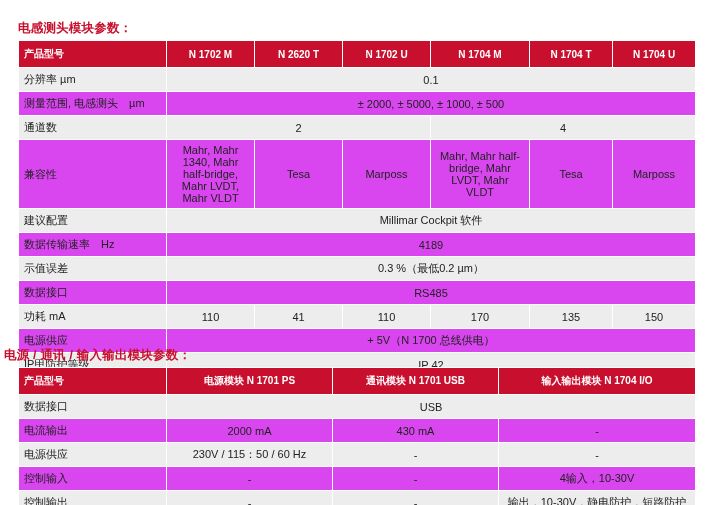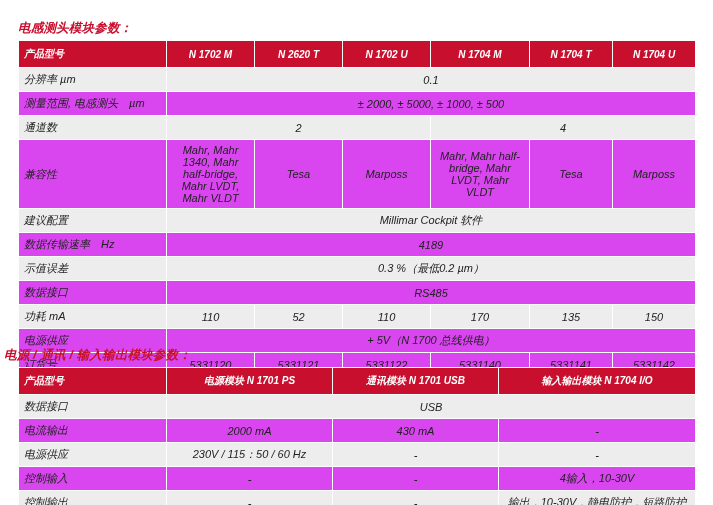--- a/index.html
+++ b/index.html
@@ -12,21 +12,20 @@
     background: #ffffff;
     font-family: "Liberation Sans", sans-serif;
     color: #1a1a1a;
     -webkit-font-smoothing: antialiased;
   }
   .page {
     position: relative;
     width: 713px;
     height: 505px;
     overflow: hidden;
-    font-style: italic;
   }
   .section-title {
     color: #c8102e;
     font-weight: bold;
     font-size: 12.5px;
     letter-spacing: 0.2px;
   }
   #title1 {
     position: absolute;
     left: 18px;
@@ -152,29 +151,33 @@
           <td class="label">示值误差</td>
           <td colspan="6">0.3 %（最低0.2 µm）</td>
         </tr>
         <tr class="alt">
           <td class="label">数据接口</td>
           <td colspan="6">RS485</td>
         </tr>
         <tr>
           <td class="label">功耗 mA</td>
           <td>110</td>
-          <td>52</td>
+          <td>41</td>
           <td>110</td>
           <td>170</td>
           <td>135</td>
           <td>150</td>
         </tr>
         <tr class="alt">
           <td class="label">电源供应</td>
           <td colspan="6">+ 5V（N 1700 总线供电）</td>
+        </tr>
+        <tr>
+          <td class="label">IP甲防护等级</td>
+          <td colspan="6">IP 42</td>
         </tr>
         <tr class="alt">
           <td class="label">订货号</td>
           <td>5331120</td>
           <td>5331121</td>
           <td>5331122</td>
           <td>5331140</td>
           <td>5331141</td>
           <td>5331142</td>
         </tr>

